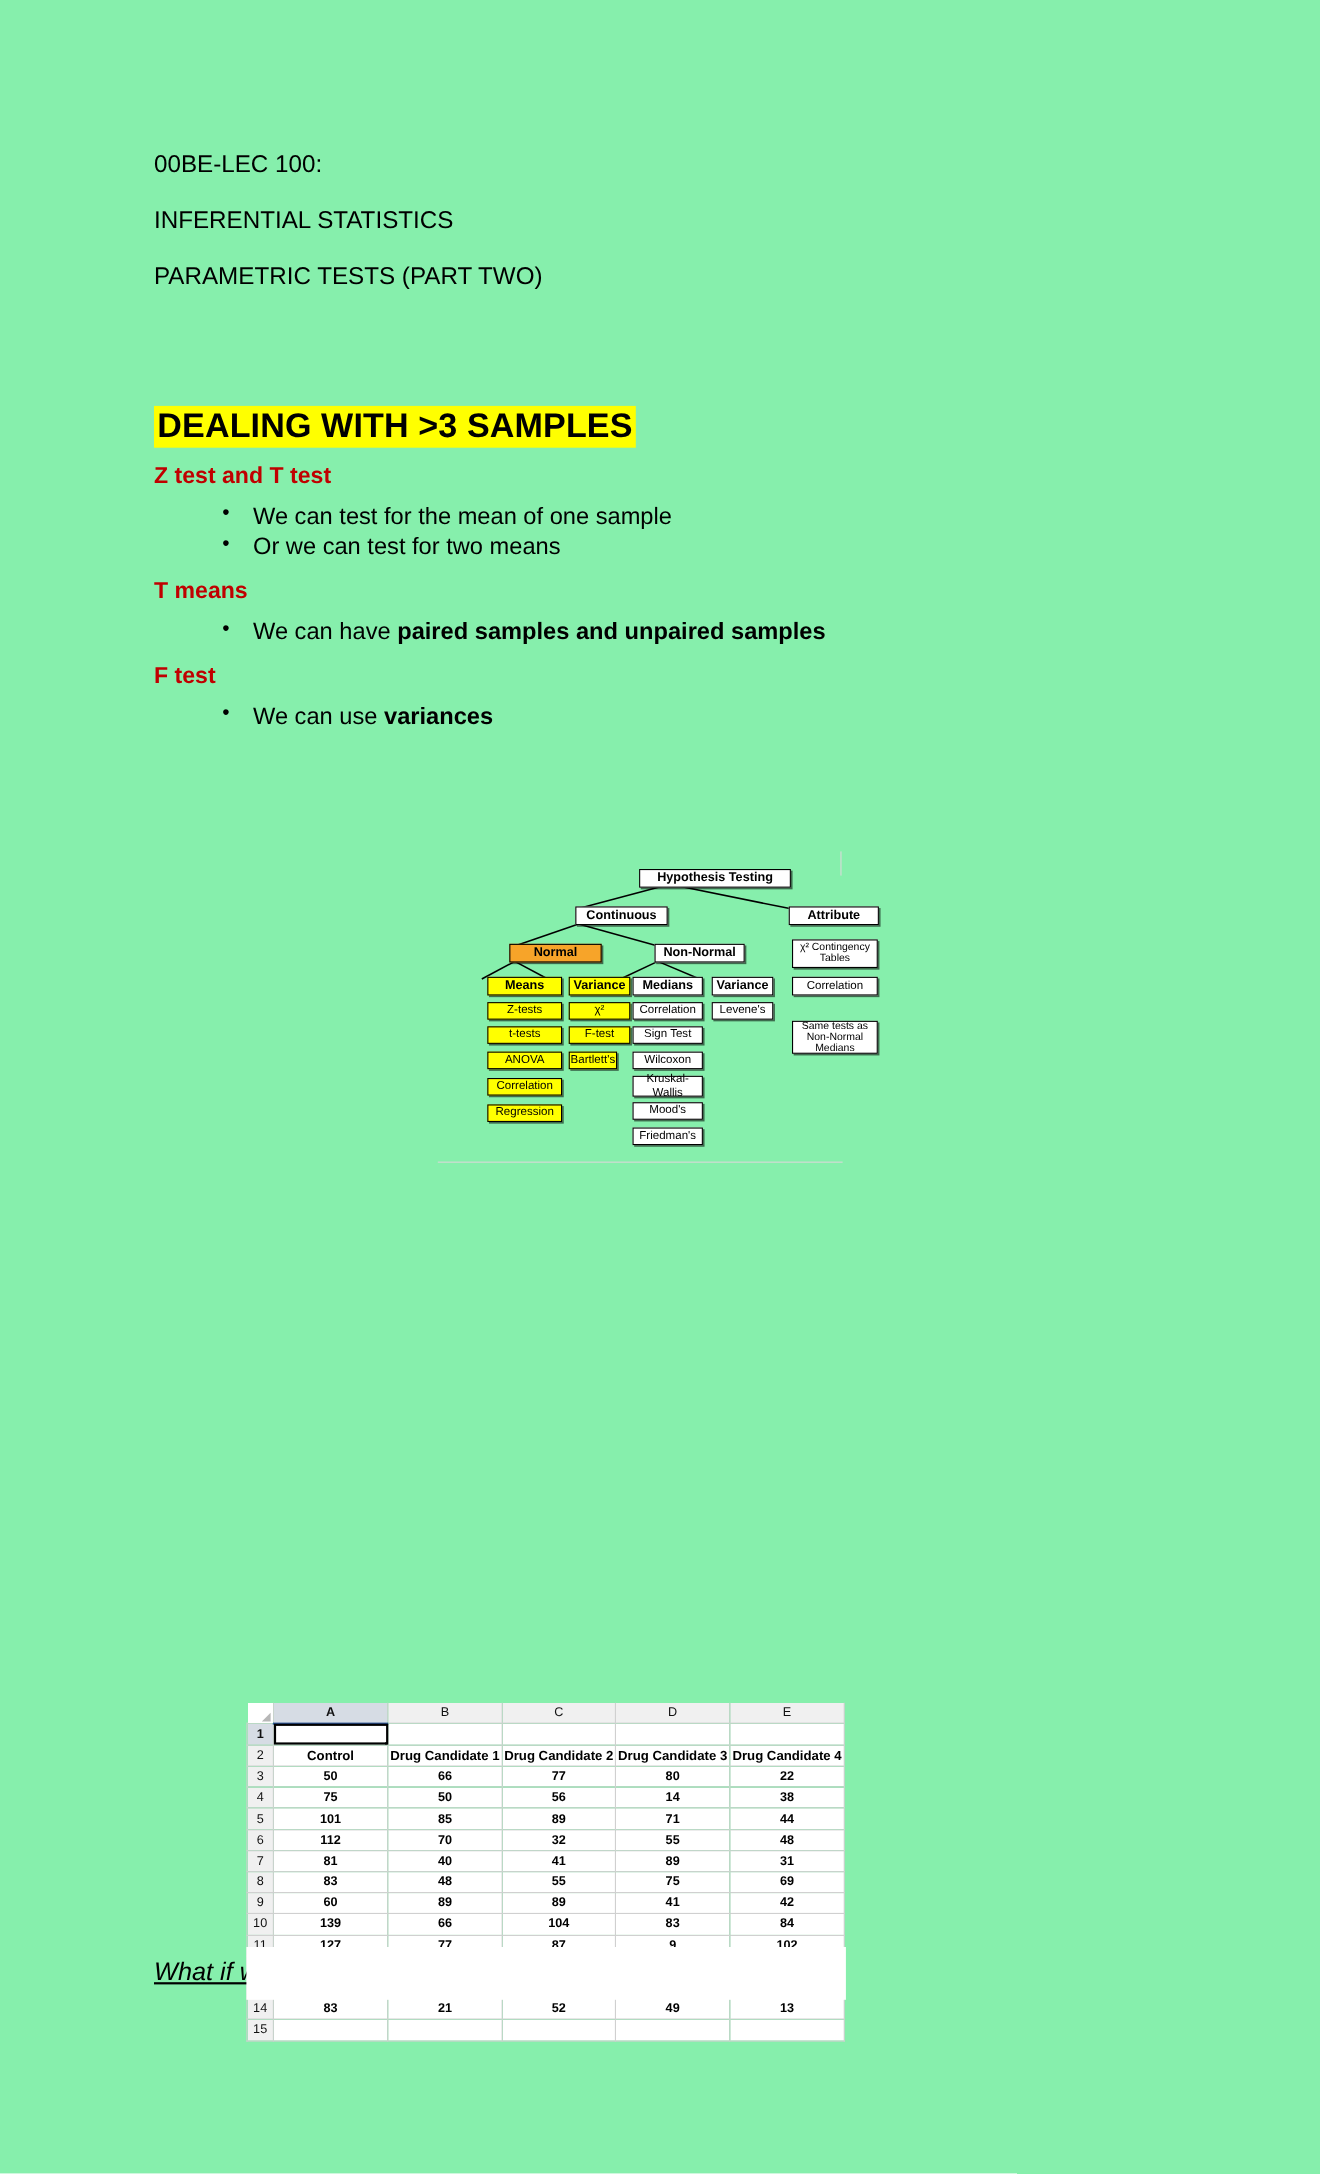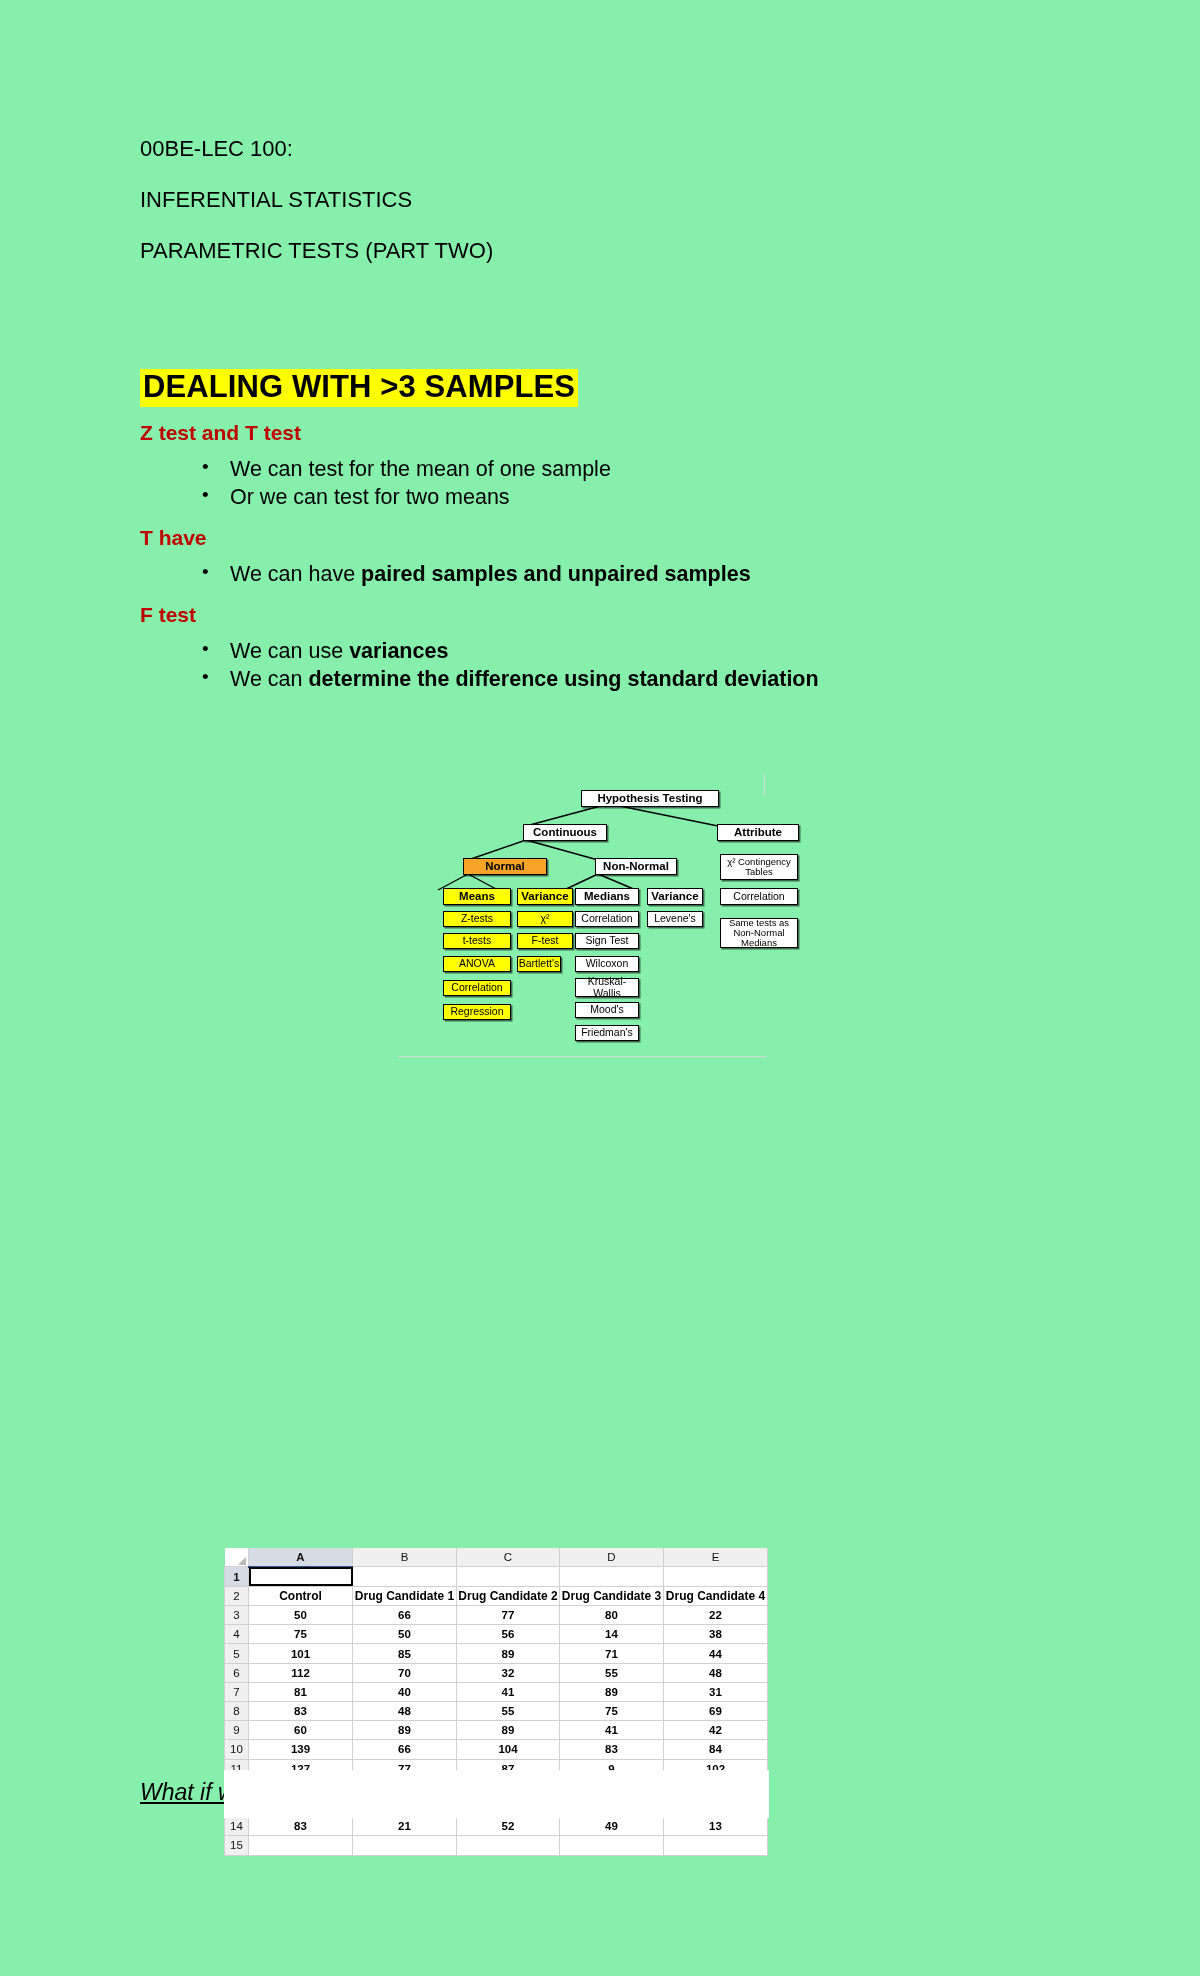--- a/index.html
+++ b/index.html
@@ -227,29 +227,28 @@
     <div class="title-wrap">
       <span class="title-hl">DEALING WITH &gt;3 SAMPLES</span>
     </div>
 
     <div class="red-head">Z test and T test</div>
     <ul class="bullets">
       <li><span>We can test for the mean of one sample</span></li>
       <li><span>Or we can test for two means</span></li>
     </ul>
 
-    <div class="red-head">T have</div>
+    <div class="red-head">T means</div>
     <ul class="bullets">
       <li><span>We can have </span><span class="b">paired samples and unpaired samples</span></li>
     </ul>
 
     <div class="red-head">F test</div>
     <ul class="bullets">
       <li><span>We can use </span><span class="b">variances</span></li>
-      <li><span>We can </span><span class="b">determine the difference using standard deviation</span></li>
     </ul>
   </div>
 
   <div class="diag-canvas">
     <svg class="edges" width="370" height="150" viewBox="0 0 370 150">
 
       <line x1="210" y1="26" x2="128" y2="48" stroke="#000" stroke-width="1.4"></line>
       <line x1="212" y1="26" x2="320" y2="48" stroke="#000" stroke-width="1.4"></line>
 
       <line x1="128" y1="62" x2="70" y2="82" stroke="#000" stroke-width="1.4"></line>
@@ -288,21 +287,21 @@
     <div class="node" style="left:140px; top:178px; width:64px; height:16px;">Wilcoxon</div>
     <div class="node" style="left:140px; top:200px; width:64px; height:19px;">Kruskal-Wallis</div>
     <div class="node" style="left:140px; top:224px; width:64px; height:16px;">Mood's</div>
     <div class="node" style="left:140px; top:247px; width:64px; height:16px;">Friedman's</div>
 
     <div class="node hdr" style="left:212px; top:110px; width:56px; height:17px;">Variance</div>
     <div class="node" style="left:212px; top:133px; width:56px; height:16px;">Levene's</div>
 
     <div class="node" style="left:285px; top:76px; width:78px; height:26px; font-size:9.5px;">χ² Contingency Tables</div>
     <div class="node" style="left:285px; top:110px; width:78px; height:17px;">Correlation</div>
-    <div class="node" style="left:285px; top:140px; width:78px; height:30px; font-size:9.5px;">Same tests as Non-Normal Medians</div>
+    <div class="node" style="left:285px; top:150px; width:78px; height:30px; font-size:9.5px;">Same tests as Non-Normal Medians</div>
 
     <div class="diag-side-line" style="left:366px; top:-4px; width:1px; height:22px;"></div>
     <div class="diag-side-line" style="left:0px; top:278px; width:368px; height:1px;"></div>
   </div>
 
   <div class="sheet">
     <table class="xl">
       <colgroup>
         <col style="width:24px">
         <col style="width:104px">

